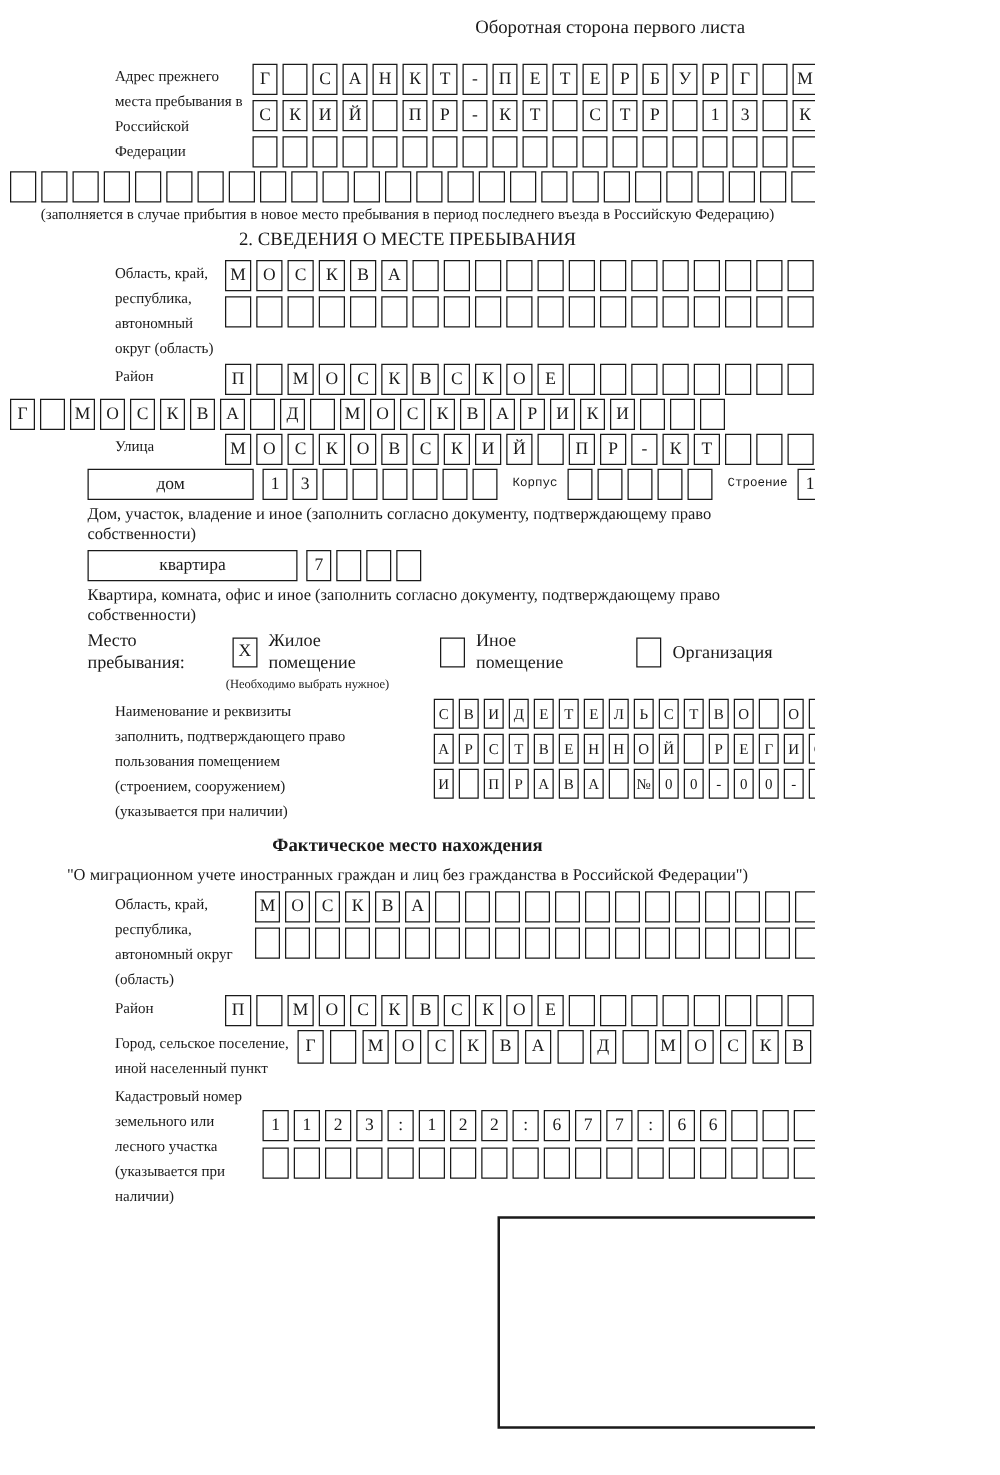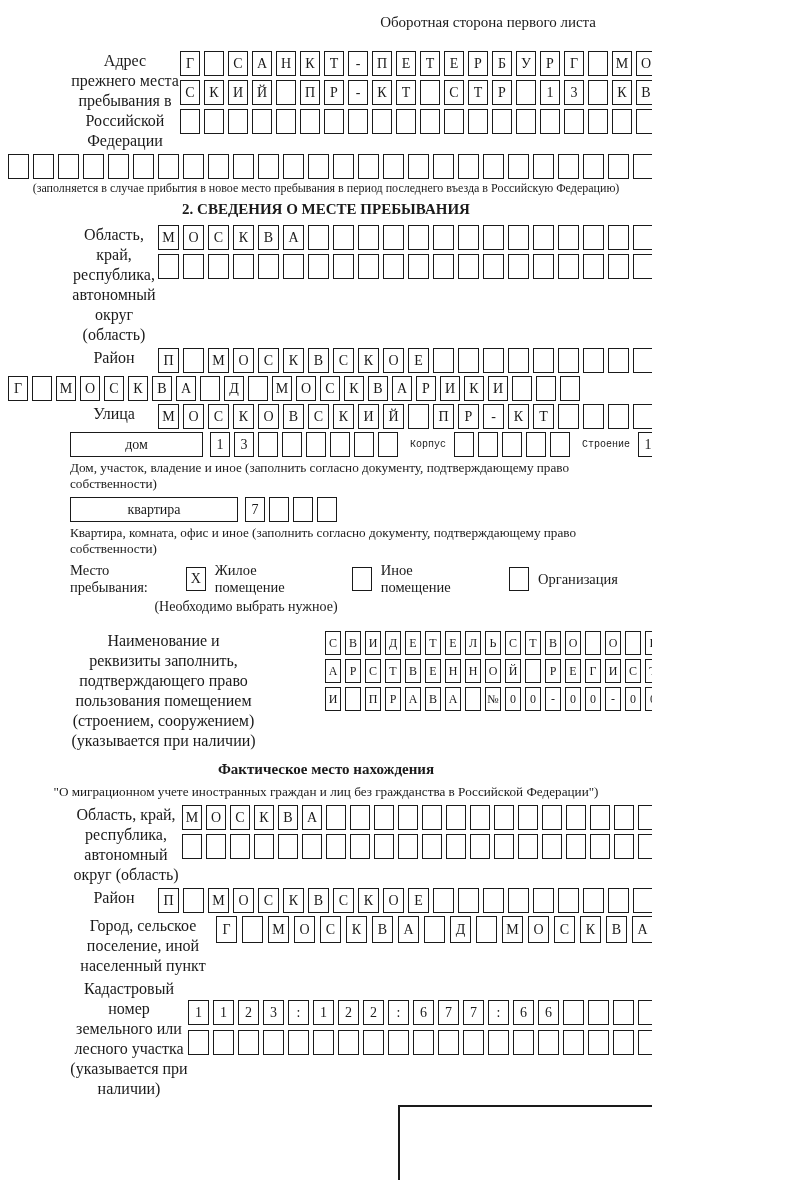--- a/index.html
+++ b/index.html
@@ -1,46 +1,46 @@
 <!DOCTYPE html>
 <html><head>
 <meta charset="utf-8">
 <style>
   html,body{margin:0;padding:0;background:#fff;}
   .page{position:relative;width:652px;height:1180px;box-sizing:border-box;
         background:#fff;color:#1a1a1a;padding:14px 8px 0;
         font-family:"Liberation Serif","DejaVu Serif",serif;overflow:hidden;}
   .hdr{text-align:right;font-size:15px;padding-right:48px;margin-bottom:20px;}
   .row{display:flex;align-items:flex-start;margin-bottom:3px;}
-  .lbl{font-size:16px;line-height:20px;margin-left:62px;flex:none;text-align:center;}
+  .lbl{font-size:12px;line-height:20px;margin-left:84px;flex:none;}
   .w110{width:110px;} .w88{width:88px;} .w112{width:112px;} .w146{width:146px;} .w118{width:118px;}
   .lbl-doc{width:255px;box-sizing:border-box;padding-right:68px;}
   .col{display:flex;flex-direction:column;gap:4px;}
   .boxes{display:flex;gap:4px;}
   .cell{flex:none;width:20px;height:25px;border:1.6px solid #1a1a1a;box-sizing:border-box;
         display:flex;align-items:center;justify-content:center;font-size:14px;background:#fff;}
   .s2 .cell{width:21px;}
   .full{margin:3px 0 2px;} .full .cell{width:21px;}
   .doc{gap:4px;} .doc .cell{width:16px;height:24px;font-size:12px;}
   .fc{gap:5px;} .fc .cell{width:21px;height:27px;}
   .kd{gap:4px;} .kd .cell{width:21px;}
   .kd-col{margin-top:21px;gap:5px;}
   .note{text-align:center;font-size:12px;margin:1px 0 5px;}
-  .sec-title{text-align:center;font-weight:bold;font-size:15px;margin:4px 0 7px;}
+  .sec-title{text-align:center;font-weight:normal;font-size:15px;margin:4px 0 7px;}
   .wbox{flex:none;border:1.6px solid #1a1a1a;height:25px;box-sizing:border-box;
         display:flex;align-items:center;justify-content:center;font-size:14px;}
   .dom{width:133px;margin-right:7px;}
   .kv{width:168px;margin-right:7px;}
   .inline-lbl{font-size:10px;line-height:25px;margin:0 8px 0 12px;flex:none;font-family:Liberation Mono, monospace;}
   .cap{font-size:13.2px;margin:1px 0 5px 62px;}
   .stay{align-items:center;font-size:14.5px;margin-top:4px;}
   .stay .opt-lbl{margin:0 26px 0 9px;}
   .cb{flex:none;width:20px;height:24px;border:1.6px solid #1a1a1a;box-sizing:border-box;
       display:inline-flex;align-items:center;justify-content:center;font-size:14px;margin-left:9px;}
-  .hint{font-size:14px;text-align:center;margin:3px 160px 16px 0;}
+  .hint{font-size:10px;text-align:center;margin:3px 160px 6px 0;}
   .fact-title{text-align:center;font-weight:bold;font-size:15px;margin:10px 0 4px;}
   .fact-note{font-size:13.2px;text-align:center;line-height:19px;margin-bottom:4px;}
   .stamp{width:364px;height:170px;border:2px solid #1a1a1a;box-sizing:border-box;
          margin:6px 0 5px 390px;background:#fff;}
 </style>
 </head>
 <body>
 
 <div class="page">
 

